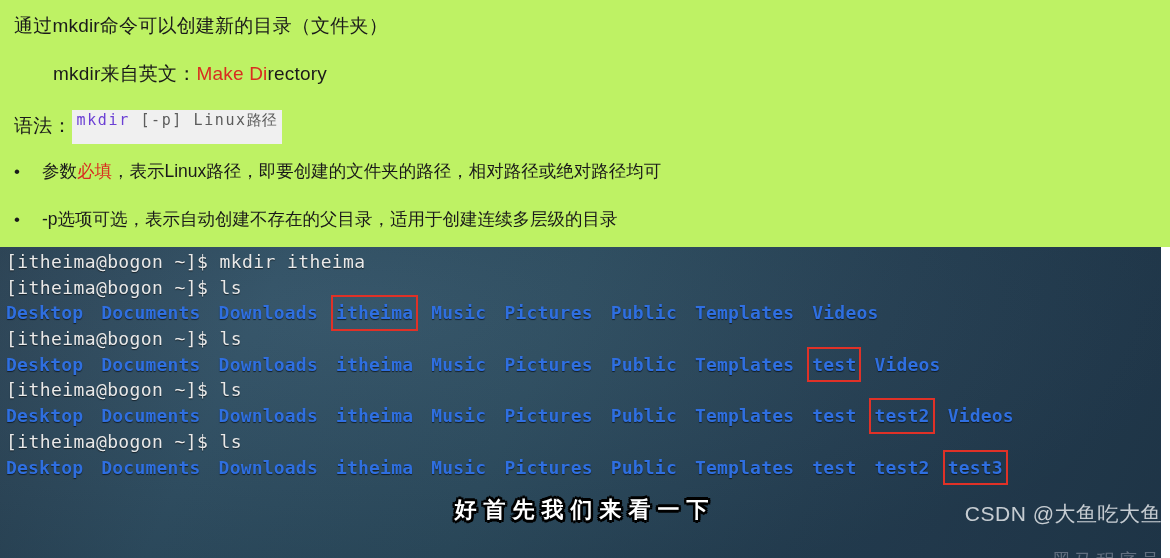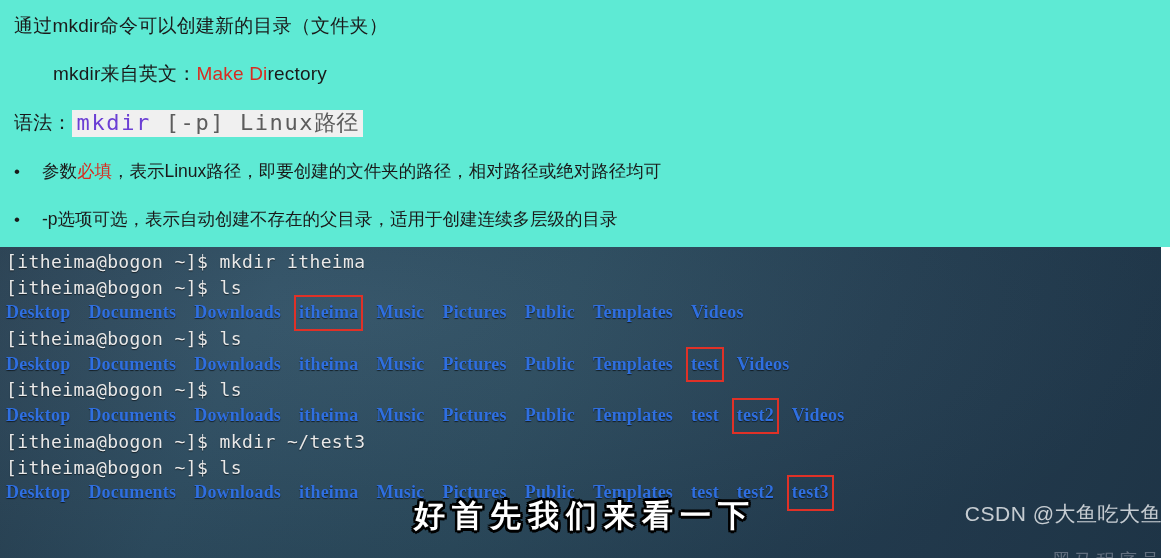--- a/index.html
+++ b/index.html
@@ -18,21 +18,21 @@
     height: 558px;
     background: #ffffff;
   }
 
   
   .notes {
     position: absolute;
     left: 0; top: 0;
     width: 1170px;
     height: 247px;
-    background: #5eead4;
+    background: #bef264;
     padding: 10px 0 0 14px;
   }
 
   .note-line {
     font-size: 19px;
     line-height: 1;
     color: #1a1a1a;
     letter-spacing: 0.2px;
     white-space: nowrap;
   }
@@ -40,23 +40,23 @@
   .note-line.l2 { position: absolute; left: 14px; top: 64px; margin-left: 39px; }
   .note-line.l3 { position: absolute; left: 14px; top: 110px; }
 
   .red-text { color: #d92c20; }
   .dark-text { color: #1a1a1a; }
 
   
   .syntax-chip {
     display: inline-block;
     background: #f0f0f0;
-    padding: 2px 5px 3px 5px;
+    padding: 2px 5px 16px 5px;
     font-family: "DejaVu Sans Mono", "Liberation Mono", monospace;
-    font-size: 22px;
+    font-size: 15px;
     letter-spacing: 1.6px;
     color: #5c5c5c;
     vertical-align: middle;
   }
   .syntax-kw { color: #6b3fd4; }
   .syntax-cn { font-family: "Liberation Sans", "DejaVu Sans", sans-serif; letter-spacing:0; color:#5c5c5c;}
 
   .bullet-row {
     position: absolute;
     left: 14px;
@@ -120,21 +120,20 @@
   }
   .term-line.prompt {
     color: #e9e9e9;
     text-shadow: 0 1px 1px rgba(0,0,0,0.55);
   }
   .term-line.lsrow {
     color: #2f6fe0;
     font-weight: bold;
     letter-spacing: 0.2px;
     text-shadow: 0 1px 1px rgba(0,0,0,0.6);
-    font-family: Liberation Serif, serif;
   }
   .ls-item {
     display: inline-block;
     color: #2f6fe0;
     padding: 0 0px;
   }
   .ls-gap { display: inline-block; width: 18px; }
   .ls-item.boxed {
     outline: 2px solid #e03127;
     outline-offset: 3px;
@@ -143,21 +142,21 @@
   }
 
   
   .subtitle {
     position: absolute;
     left: 0;
     right: 0;
     top: 495px;
     text-align: center;
     font-family: Liberation Sans, sans-serif;
-    font-size: 31px;
+    font-size: 22px;
     font-weight: bold;
     letter-spacing: 7px;
     color: #ffffff;
     text-shadow:
       -2.2px -2.2px 0 #000, 2.2px -2.2px 0 #000,
       -2.2px  2.2px 0 #000, 2.2px  2.2px 0 #000,
        0px   -2.6px 0 #000, 0px    2.6px 0 #000,
       -2.6px  0px   0 #000, 2.6px   0px  0 #000;
     z-index: 10;
     pointer-events: none;
@@ -221,21 +220,20 @@
   </div>
 
   <div class="terminal" id="terminal">
       <div class="term-line prompt">[itheima@bogon ~]$ mkdir itheima</div>
       <div class="term-line prompt">[itheima@bogon ~]$ ls</div>
       <div class="term-line lsrow"><span class="ls-item">Desktop</span><span class="ls-gap"></span><span class="ls-item">Documents</span><span class="ls-gap"></span><span class="ls-item">Downloads</span><span class="ls-gap"></span><span class="ls-item boxed">itheima</span><span class="ls-gap"></span><span class="ls-item">Music</span><span class="ls-gap"></span><span class="ls-item">Pictures</span><span class="ls-gap"></span><span class="ls-item">Public</span><span class="ls-gap"></span><span class="ls-item">Templates</span><span class="ls-gap"></span><span class="ls-item">Videos</span></div>
       <div class="term-line prompt">[itheima@bogon ~]$ ls</div>
       <div class="term-line lsrow"><span class="ls-item">Desktop</span><span class="ls-gap"></span><span class="ls-item">Documents</span><span class="ls-gap"></span><span class="ls-item">Downloads</span><span class="ls-gap"></span><span class="ls-item">itheima</span><span class="ls-gap"></span><span class="ls-item">Music</span><span class="ls-gap"></span><span class="ls-item">Pictures</span><span class="ls-gap"></span><span class="ls-item">Public</span><span class="ls-gap"></span><span class="ls-item">Templates</span><span class="ls-gap"></span><span class="ls-item boxed">test</span><span class="ls-gap"></span><span class="ls-item">Videos</span></div>
       <div class="term-line prompt">[itheima@bogon ~]$ ls</div>
       <div class="term-line lsrow"><span class="ls-item">Desktop</span><span class="ls-gap"></span><span class="ls-item">Documents</span><span class="ls-gap"></span><span class="ls-item">Downloads</span><span class="ls-gap"></span><span class="ls-item">itheima</span><span class="ls-gap"></span><span class="ls-item">Music</span><span class="ls-gap"></span><span class="ls-item">Pictures</span><span class="ls-gap"></span><span class="ls-item">Public</span><span class="ls-gap"></span><span class="ls-item">Templates</span><span class="ls-gap"></span><span class="ls-item">test</span><span class="ls-gap"></span><span class="ls-item boxed">test2</span><span class="ls-gap"></span><span class="ls-item">Videos</span></div>
-      <div class="term-line prompt">[itheima@bogon ~]$ mkdir ~/test3</div>
       <div class="term-line prompt">[itheima@bogon ~]$ ls</div>
       <div class="term-line lsrow"><span class="ls-item">Desktop</span><span class="ls-gap"></span><span class="ls-item">Documents</span><span class="ls-gap"></span><span class="ls-item">Downloads</span><span class="ls-gap"></span><span class="ls-item">itheima</span><span class="ls-gap"></span><span class="ls-item">Music</span><span class="ls-gap"></span><span class="ls-item">Pictures</span><span class="ls-gap"></span><span class="ls-item">Public</span><span class="ls-gap"></span><span class="ls-item">Templates</span><span class="ls-gap"></span><span class="ls-item">test</span><span class="ls-gap"></span><span class="ls-item">test2</span><span class="ls-gap"></span><span class="ls-item boxed">test3</span></div>
     </div>
   <div class="term-right-strip"></div>
 
   <div class="subtitle">好首先我们来看一下</div>
   <div class="watermark">CSDN @大鱼吃大鱼</div>
   <div class="watermark-sub">黑马程序员</div>
 
 </div>

